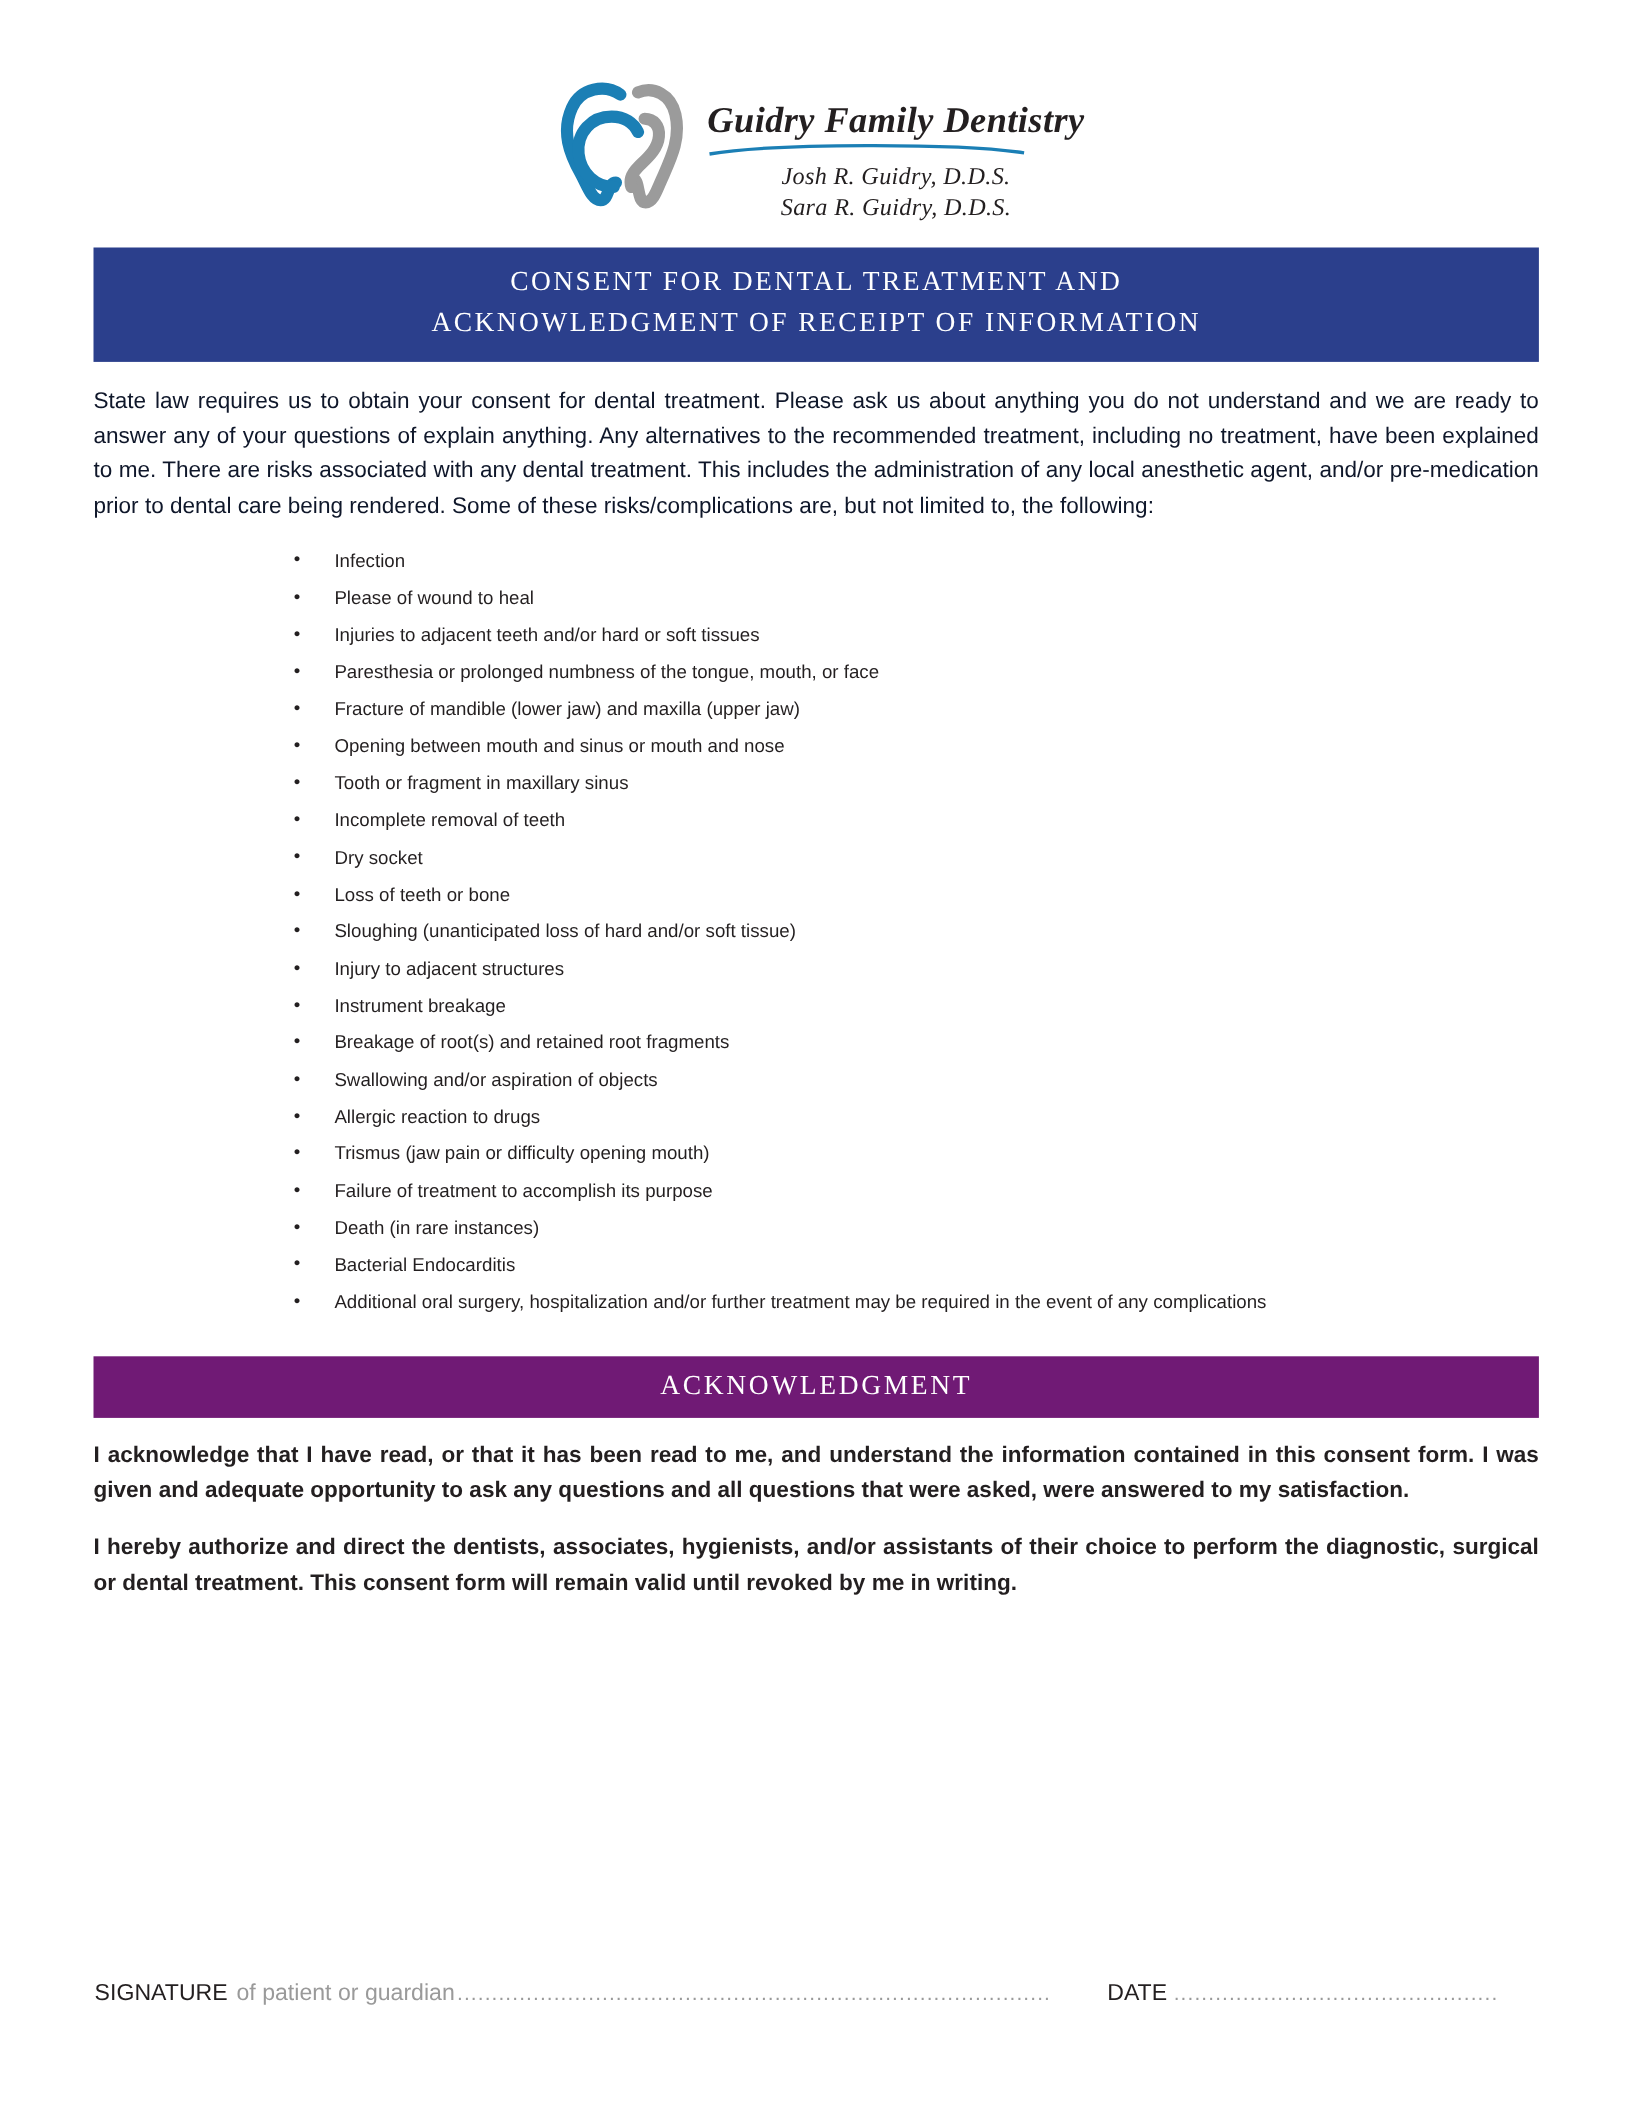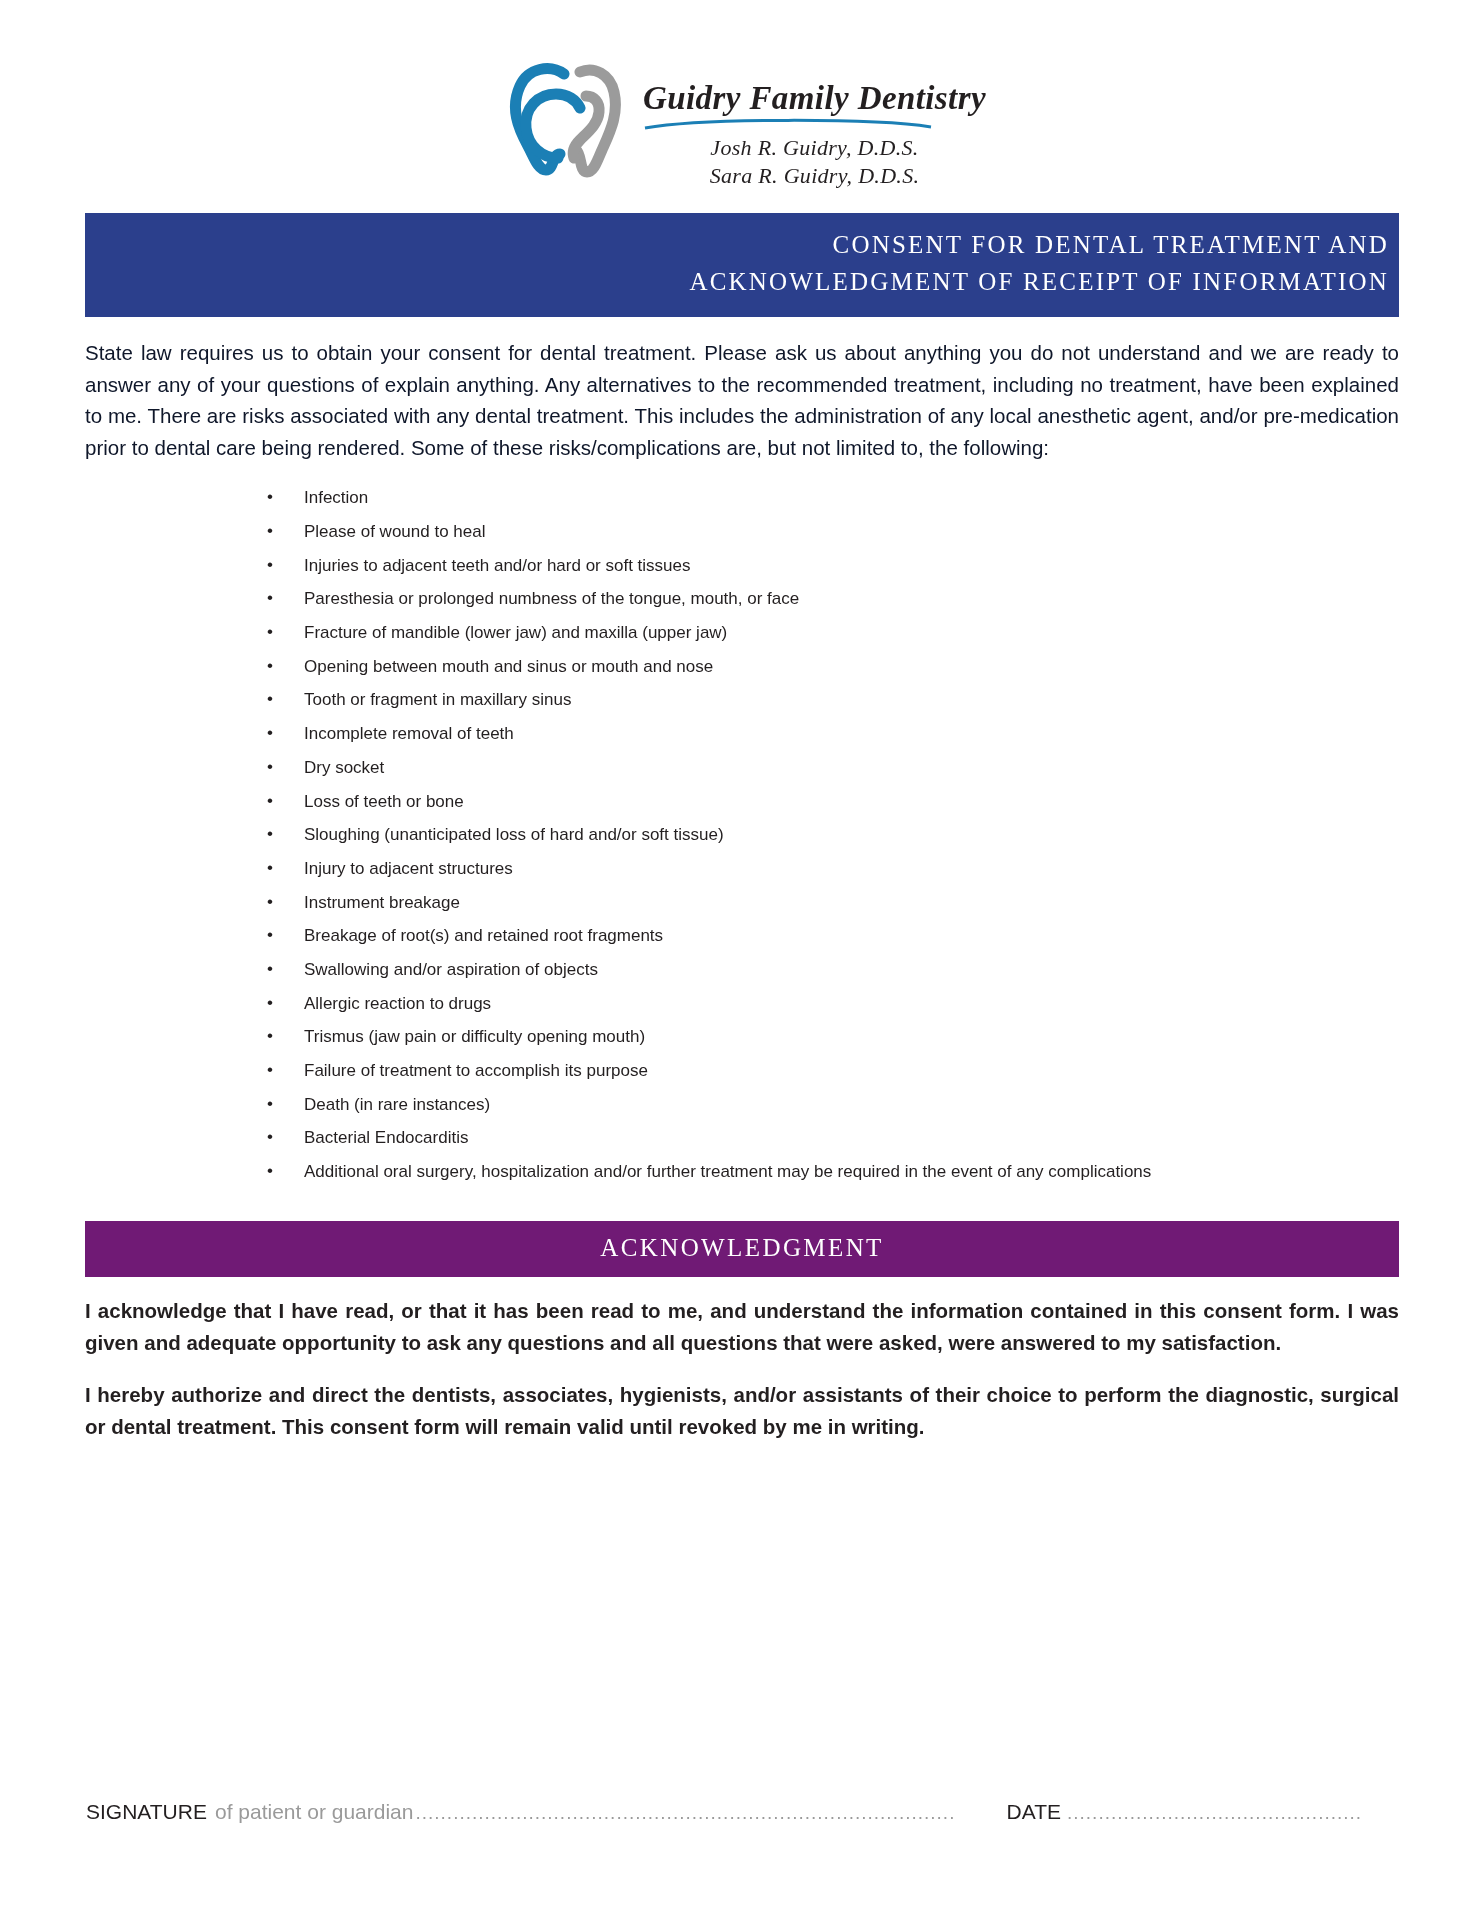--- a/index.html
+++ b/index.html
@@ -13,21 +13,21 @@
     font-family: "Liberation Sans", sans-serif;
     color: #231f20;
     position: relative;
     overflow: hidden;
   }
   .page {
     width: 1484px;
     height: 1876px;
     position: relative;
     box-sizing: border-box;
-    padding: 4px 85px;
+    padding: 16px 85px;
   }
 
   
   .letterhead {
     padding-top: 58px;
     display: flex;
     justify-content: center;
     align-items: flex-start;
   }
   .logo-wrap {
@@ -66,21 +66,21 @@
     color: #231f20;
     line-height: 1.25;
     text-align: center;
     letter-spacing: 0.3px;
   }
 
   
   .banner {
     background: #2b3f8c;
     color: #ffffff;
-    text-align: right;
+    text-align: center;
     font-family: "Liberation Serif", serif;
     letter-spacing: 2.2px;
     padding: 14px 10px 17px 10px;
     margin-top: 24px;
   }
   .banner .line {
     font-size: 25px;
     line-height: 1.45;
     font-weight: normal;
   }

